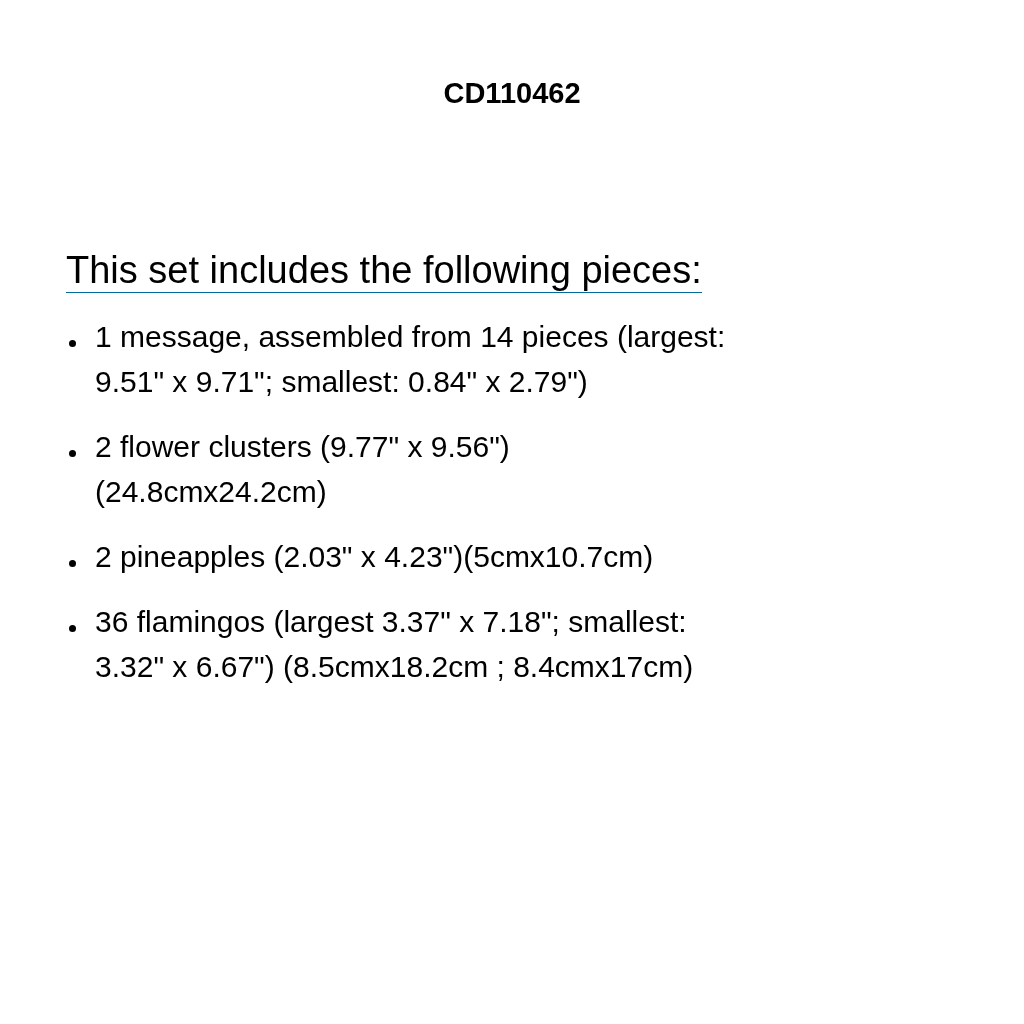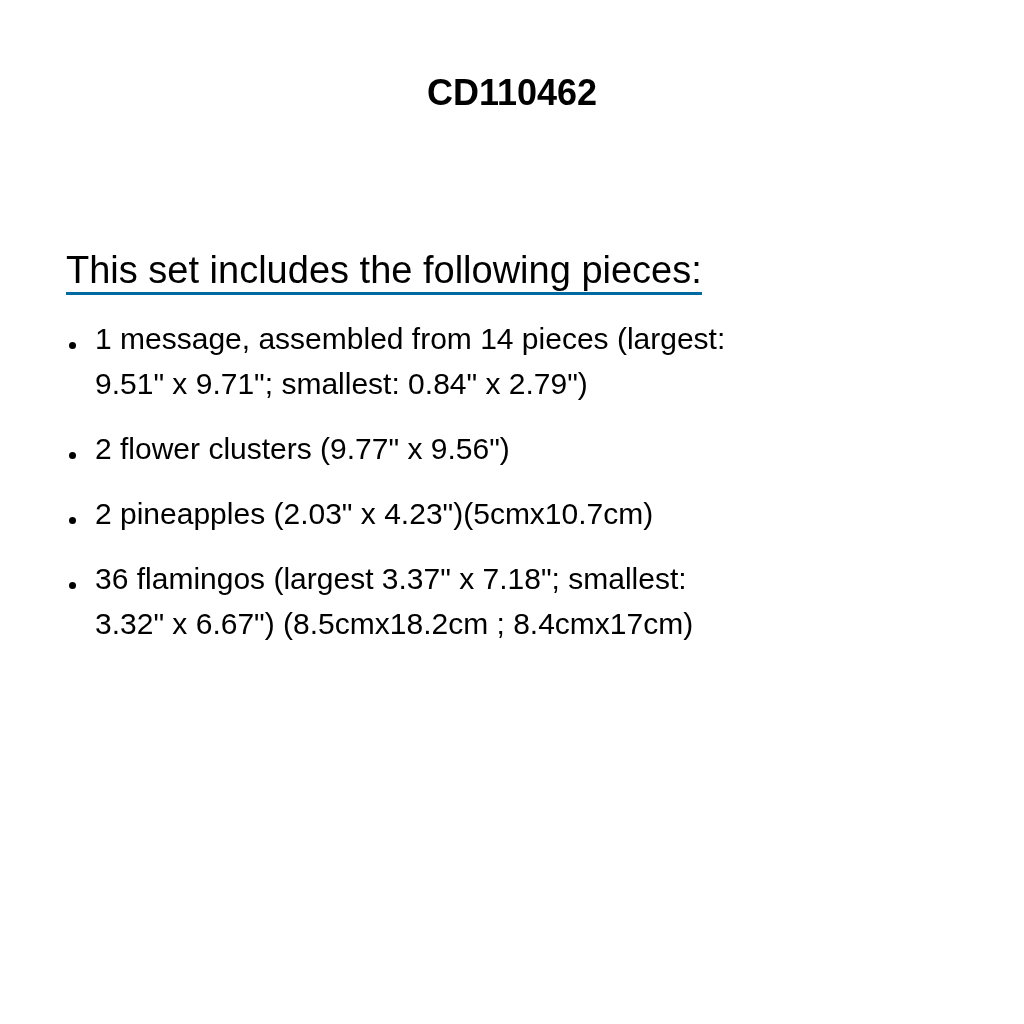--- a/index.html
+++ b/index.html
@@ -13,36 +13,36 @@
     height: 1024px;
     background: #ffffff;
     color: #000000;
     font-family: "Liberation Sans", "DejaVu Sans", sans-serif;
     overflow: hidden;
     box-sizing: border-box;
   }
   .title {
     margin: 0;
     padding-top: 68px;
-    font-size: 36px;
+    font-size: 29px;
     line-height: 50px;
     font-weight: 700;
     text-align: center;
     color: #000000;
   }
   .section-heading {
     margin: 93px 0 0 66px;
     font-size: 38px;
     line-height: 46px;
     font-weight: 400;
   }
   .section-heading .underlined {
     display: inline-block;
     line-height: 43px;
-    border-bottom: 3px solid #0369a1;
+    border-bottom: 1px solid #0369a1;
     margin-top: 38px;
   }
   ul.pieces-list {
     list-style: none;
     margin: 21px 0 0 66px;
     padding: 0;
   }
   ul.pieces-list li {
     position: relative;
     padding-left: 29px;
@@ -81,20 +81,21 @@
       <div class="lines">
         <div class="line">1 message, assembled from 14 pieces (largest:</div>
         <div class="line">9.51" x 9.71"; smallest: 0.84" x 2.79")</div>
       </div>
     </li>
 
     <li>
       <span class="bullet-dot"></span>
       <div class="lines">
         <div class="line">2 flower clusters (9.77" x 9.56")</div>
+        <div class="line">(24.8cmx24.2cm)</div>
       </div>
     </li>
 
     <li>
       <span class="bullet-dot"></span>
       <div class="lines">
         <div class="line">2 pineapples (2.03" x 4.23")(5cmx10.7cm)</div>
       </div>
     </li>
 

